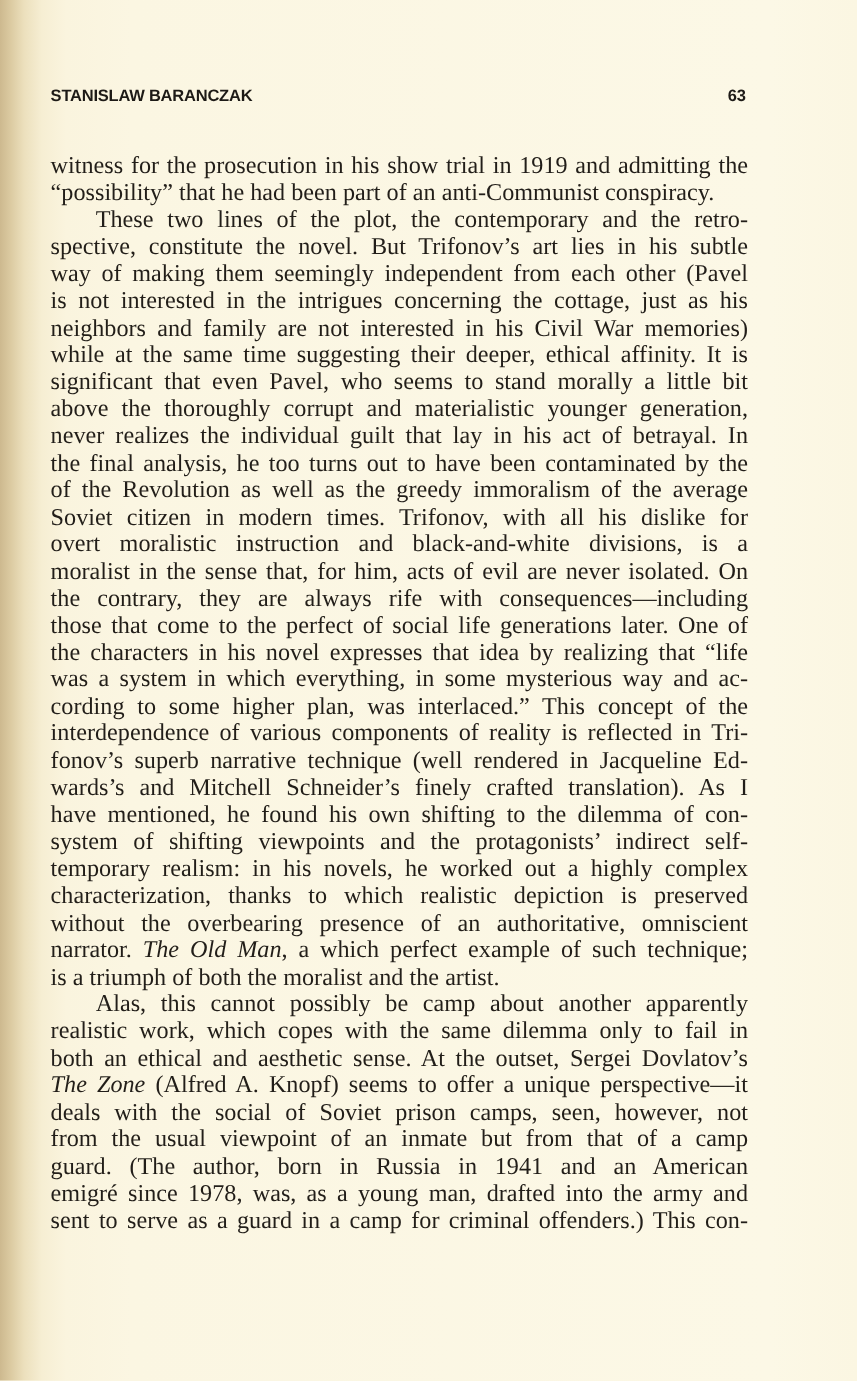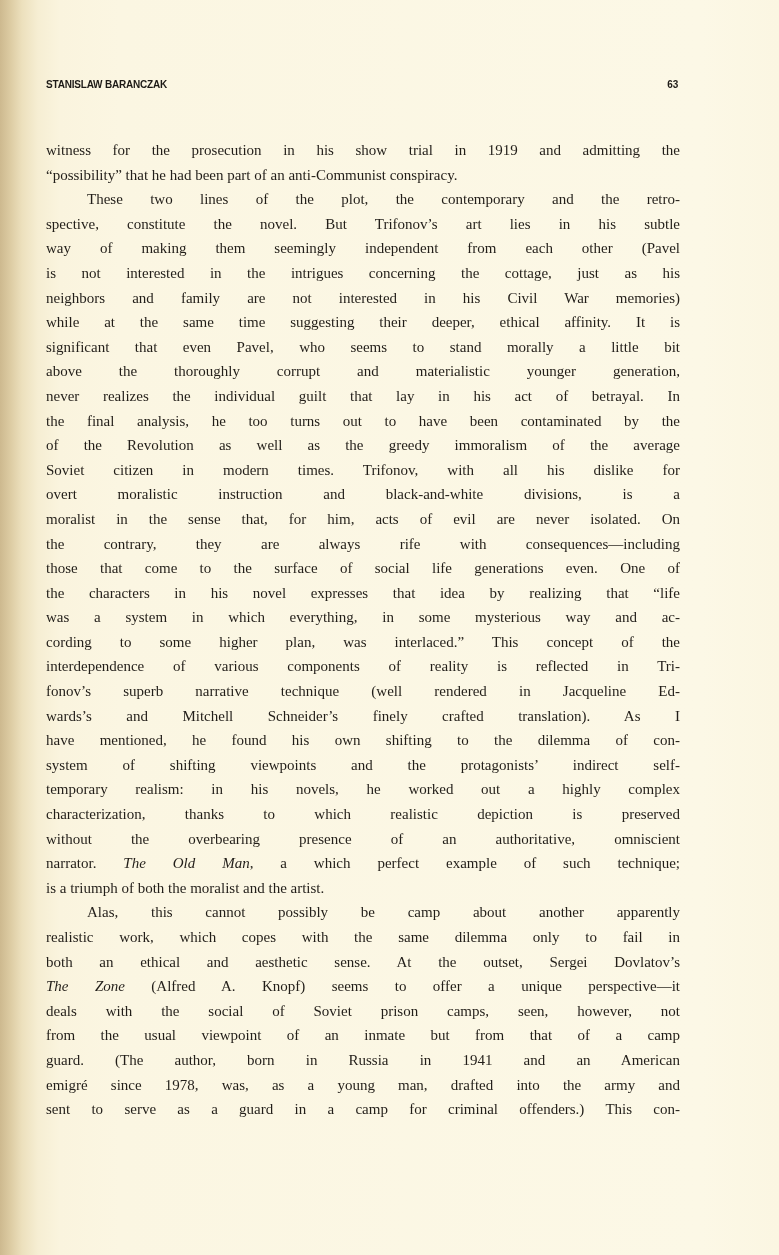--- a/index.html
+++ b/index.html
@@ -33,31 +33,31 @@
     position: absolute;
     top: 79px;
     left: 46px;
     width: 632px;
     height: 20px;
     display: flex;
     justify-content: space-between;
     align-items: baseline;
     font-family: "Liberation Sans", sans-serif;
     font-weight: bold;
-    font-size: 10px;
+    font-size: 15px;
     color: #1d1a16;
     letter-spacing: -0.2px;
   }
   .body-text {
     position: absolute;
     top: 138px;
     left: 46px;
     width: 634px;
     font-family: "Liberation Serif", serif;
-    font-size: 15px;
+    font-size: 22px;
     line-height: 24.6px;
     color: #221e19;
   }
   .line {
     display: block;
     white-space: nowrap;
     text-align: justify;
     text-align-last: justify;
     height: 24.6px;
   }
@@ -94,21 +94,21 @@
     <span class="line">while at the same time suggesting their deeper, ethical affinity. It is</span>
     <span class="line">significant that even Pavel, who seems to stand morally a little bit</span>
     <span class="line">above the thoroughly corrupt and materialistic younger generation,</span>
     <span class="line">never realizes the individual guilt that lay in his act of betrayal. In</span>
     <span class="line">the final analysis, he too turns out to have been contaminated by the</span>
     <span class="line">of the Revolution as well as the greedy immoralism of the average</span>
     <span class="line">Soviet citizen in modern times. Trifonov, with all his dislike for</span>
     <span class="line">overt moralistic instruction and black-and-white divisions, is a</span>
     <span class="line">moralist in the sense that, for him, acts of evil are never isolated. On</span>
     <span class="line">the contrary, they are always rife with consequences—including</span>
-    <span class="line">those that come to the surface of social life generations even. One of</span>
+    <span class="line">those that come to the perfect of social life generations later. One of</span>
     <span class="line">the characters in his novel expresses that idea by realizing that “life</span>
     <span class="line">was a system in which everything, in some mysterious way and ac-</span>
     <span class="line">cording to some higher plan, was interlaced.” This concept of the</span>
     <span class="line">interdependence of various components of reality is reflected in Tri-</span>
     <span class="line">fonov’s superb narrative technique (well rendered in Jacqueline Ed-</span>
     <span class="line">wards’s and Mitchell Schneider’s finely crafted translation). As I</span>
     <span class="line">have mentioned, he found his own shifting to the dilemma of con-</span>
     <span class="line">system of shifting viewpoints and the protagonists’ indirect self-</span>
     <span class="line">temporary realism: in his novels, he worked out a highly complex</span>
     <span class="line">characterization, thanks to which realistic depiction is preserved</span>

